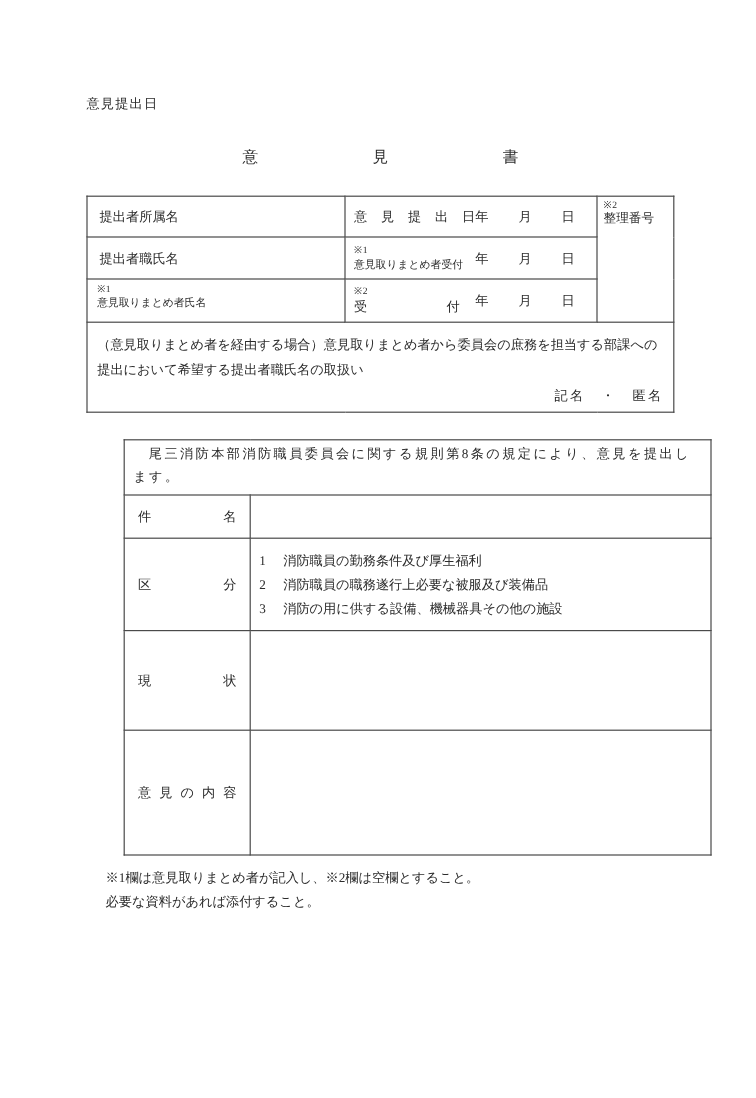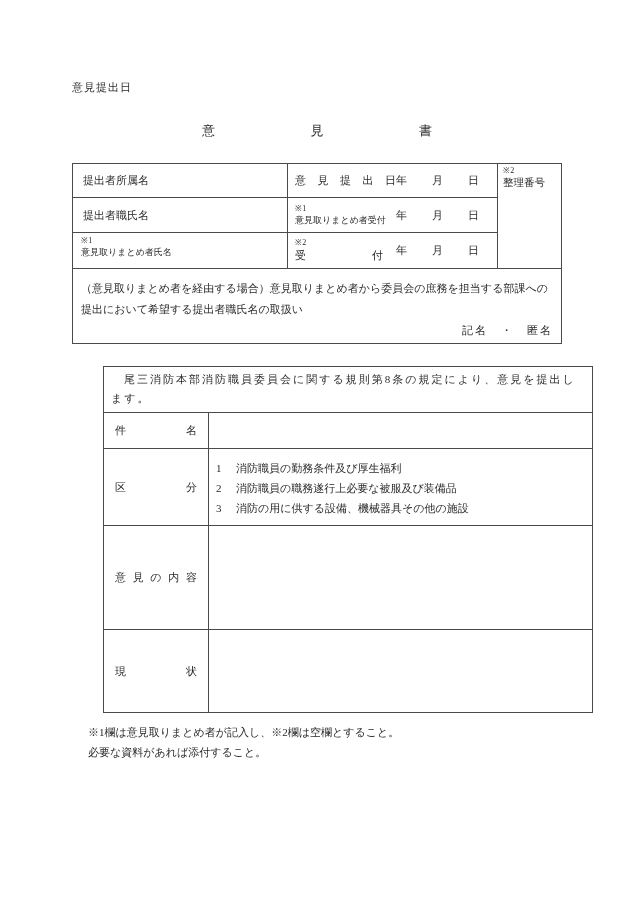--- a/index.html
+++ b/index.html
@@ -146,29 +146,29 @@
         <div class="kubun-item">
           <span class="kubun-no">2</span>
           <span>消防職員の職務遂行上必要な被服及び装備品</span>
         </div>
         <div class="kubun-item">
           <span class="kubun-no">3</span>
           <span>消防の用に供する設備、機械器具その他の施設</span>
         </div>
       </td>
     </tr>
+    <tr style="height:83px">
+      <td class="t2-label">
+        <div>現状</div>
+      </td>
+      <td class="blank-cell"></td>
+    </tr>
     <tr style="height:104px">
       <td class="t2-label">
         <div>意見の内容</div>
-      </td>
-      <td class="blank-cell"></td>
-    </tr>
-    <tr style="height:83px">
-      <td class="t2-label">
-        <div>現状</div>
       </td>
       <td class="blank-cell"></td>
     </tr>
   </tbody>
     </table>
 
   <div class="footnotes">
     <div>※1欄は意見取りまとめ者が記入し、※2欄は空欄とすること。</div>
     <div>必要な資料があれば添付すること。</div>
   </div>

